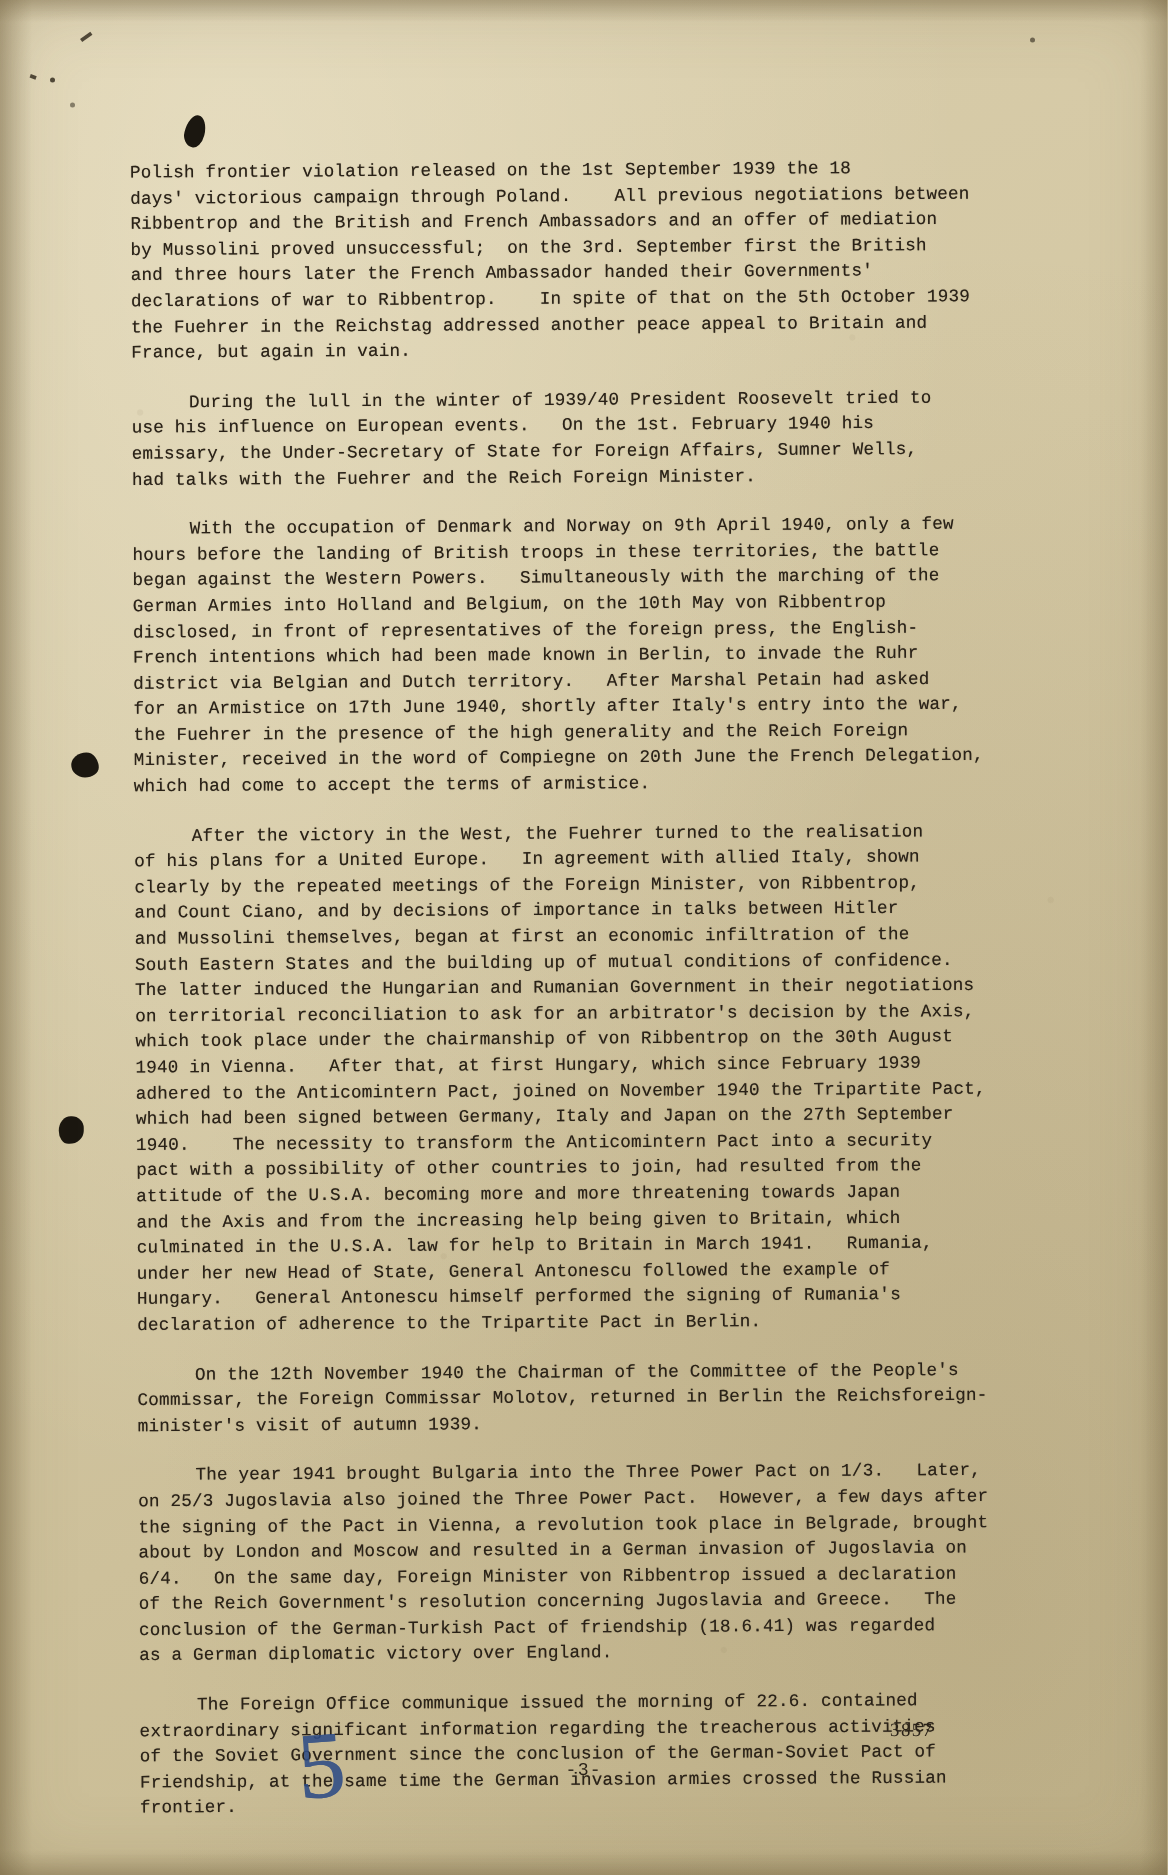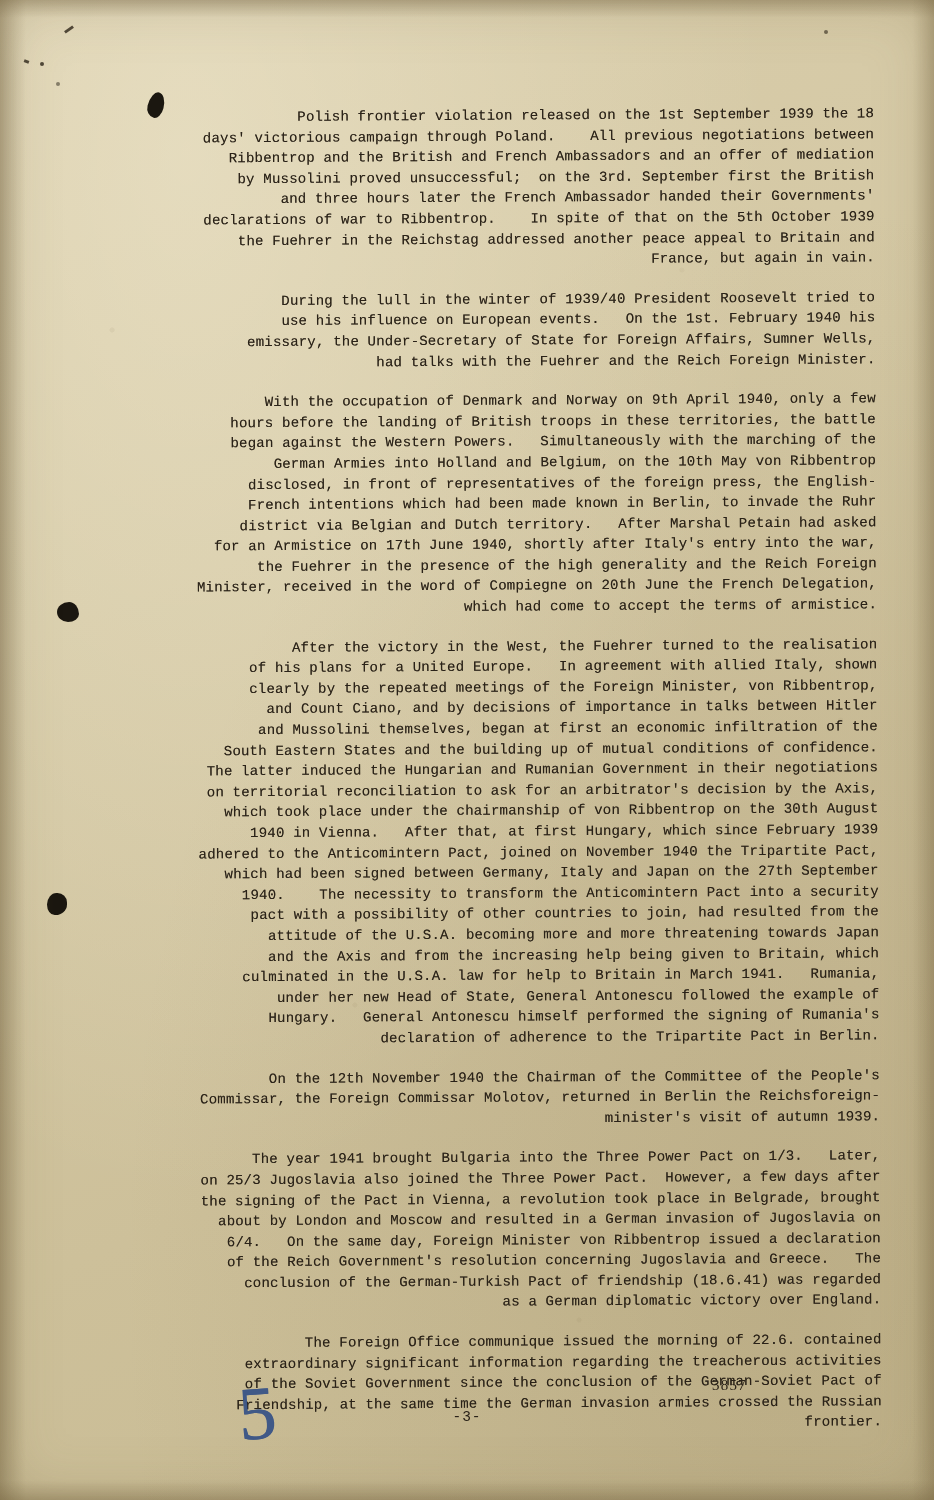--- a/index.html
+++ b/index.html
@@ -66,27 +66,27 @@
   #edge-bottom {
     position: absolute;
     left: 0; right: 0; bottom: 0; height: 20px;
     background: linear-gradient(to top, rgba(96,80,48,0.24), rgba(96,80,48,0));
     pointer-events: none;
   }
 
   #typescript {
     position: absolute;
     left: 104px;
-    top: 108px;
+    top: 129px;
     width: 770px;
     color: #2a2218;
     font-size: 14.1px;
     line-height: 20.6px;
     letter-spacing: 0.15px;
-    text-align: right;
+    text-align: left;
     text-shadow: 0 0 0.6px rgba(40,32,20,0.55);
   }
   .para {
     margin: 0 0 19px 0;
     white-space: pre-wrap;
   }
   .para.indent {
     text-indent: 46px;
   }
   

